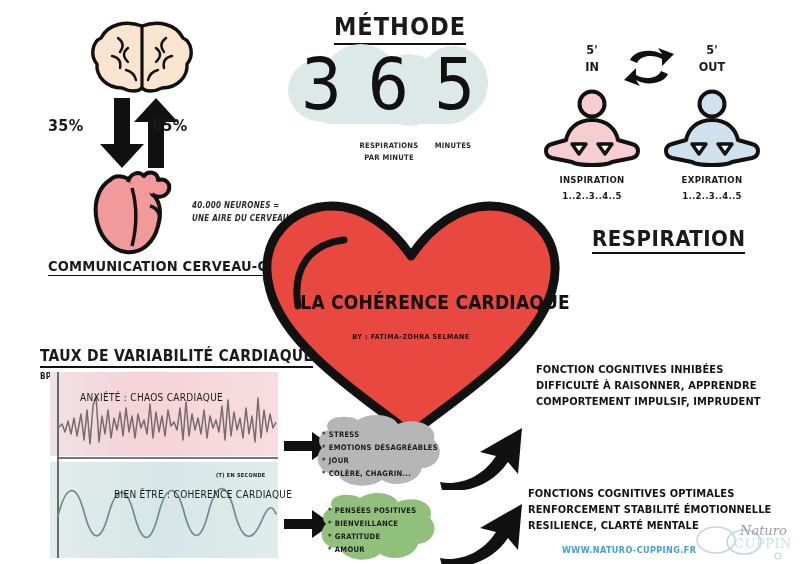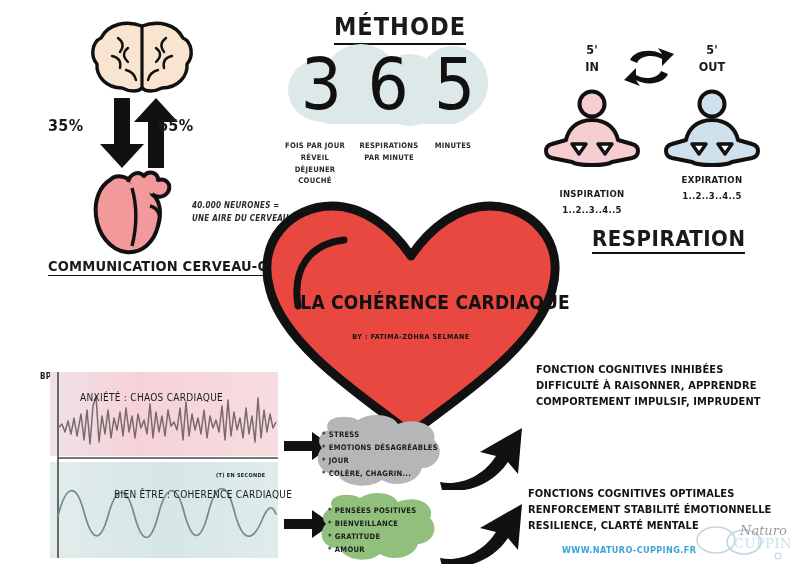--- a/index.html
+++ b/index.html
@@ -112,24 +112,20 @@
     <div class="blob" style="left:84px;top:12px;width:74px;height:72px;"></div>
     <div class="blob" style="left:130px;top:4px;width:70px;height:74px;"></div>
     <div class="blob" style="left:18px;top:30px;width:170px;height:52px;border-radius:40px;"></div>
   </div>
   <div class="abs" id="num-row">
     <div>3</div>
     <div>6</div>
     <div>5</div>
   </div>
 
-  <div class="abs legend-col" style="left:276px;top:140px;width:78px;white-space:pre-line;">FOIS PAR JOUR
-RÉVEIL
-DÉJEUNER
-COUCHÉ</div>
   <div class="abs legend-col" style="left:355px;top:140px;width:68px;white-space:pre-line;">RESPIRATIONS
 PAR MINUTE</div>
   <div class="abs legend-col" style="left:424px;top:140px;width:58px;white-space:pre-line;">MINUTES</div>
 
   <svg class="abs" style="left:82px;top:18px;" width="120" height="80" viewBox="0 0 120 80">
     <path d="M60 8 C44 2 26 6 19 20 C10 24 8 38 15 46 C14 58 24 70 40 70
              C48 74 56 74 60 70 C64 74 72 74 80 70 C96 70 106 58 105 46
              C112 38 110 24 101 20 C94 6 76 2 60 8 Z" fill="#f9e4cf" stroke="#111" stroke-width="3.4" stroke-linejoin="round"></path>
     <path d="M60 8 L60 70" stroke="#111" stroke-width="3.2" fill="none"></path>
     <path d="M36 20 q8 6 2 14 M30 38 q10 2 8 12 M46 30 q-8 6 0 14 M44 52 q8 2 10 10" stroke="#111" stroke-width="2.4" fill="none" stroke-linecap="round"></path>
@@ -137,21 +133,21 @@
   </svg>
 
   <svg class="abs" style="left:84px;top:98px;" width="110" height="72" viewBox="0 0 110 72">
 
     <path class="blkarrow" d="M30 0 h16 v46 h14 L38 70 L16 46 h14 Z"></path>
 
     <path class="blkarrow" d="M64 70 h16 V24 h14 L72 0 L50 24 h14 Z"></path>
   </svg>
 
   <div class="abs pct" style="left:48px;top:116px;">35%</div>
-  <div class="abs pct" style="left:158px;top:116px;">65%</div>
+  <div class="abs pct" style="left:152px;top:116px;">65%</div>
 
   <svg class="abs" style="left:80px;top:166px;" width="106" height="92" viewBox="0 0 106 92">
     <path d="M30 14 C20 20 14 34 16 50 C18 68 30 84 46 86 C62 88 74 76 78 60
              C82 46 80 34 72 28 C70 20 62 14 52 16 C46 10 36 8 30 14 Z" fill="#f2999b" stroke="#111" stroke-width="4" stroke-linejoin="round"></path>
     <path d="M48 16 C50 8 58 4 64 10 C68 4 78 6 78 14 C86 12 92 18 88 26
              C84 32 76 32 72 28" fill="#f2999b" stroke="#111" stroke-width="4" stroke-linejoin="round"></path>
     <path d="M52 22 C56 36 58 56 52 80" stroke="#111" stroke-width="3.4" fill="none"></path>
     <path d="M70 40 C78 42 82 50 78 58" stroke="#111" stroke-width="3.4" fill="none"></path>
   </svg>
 
@@ -188,21 +184,21 @@
   </svg>
   <svg class="abs" style="left:662px;top:88px;" width="100" height="82" viewBox="0 0 100 82">
     <circle cx="50" cy="16" r="12.5" fill="#cfe1ec" stroke="#111" stroke-width="4"></circle>
     <path d="M50 32 C34 32 26 42 24 52 L10 56 C2 58 2 68 10 70
              L30 74 C36 78 64 78 70 74 L90 70 C98 68 98 58 90 56
              L76 52 C74 42 66 32 50 32 Z" fill="#cfe1ec" stroke="#111" stroke-width="4" stroke-linejoin="round"></path>
     <path d="M30 56 L44 56 L37 66 Z" fill="#fff" stroke="#111" stroke-width="3.4" stroke-linejoin="round"></path>
     <path d="M56 56 L70 56 L63 66 Z" fill="#fff" stroke="#111" stroke-width="3.4" stroke-linejoin="round"></path>
   </svg>
 
-  <div class="abs breath-cap" style="left:536px;top:172px;width:112px;margin-top:14px;">
+  <div class="abs breath-cap" style="left:536px;top:172px;width:112px;">
     <div>INSPIRATION</div>
     <div>1..2..3..4..5</div>
   </div>
   <div class="abs breath-cap" style="left:656px;top:172px;width:112px;">
     <div>EXPIRATION</div>
     <div>1..2..3..4..5</div>
   </div>
 
   <div class="abs ttl" id="respiration-title">
     <span>RESPIRATION</span>
@@ -210,20 +206,23 @@
 
   <svg class="abs" id="heart-wrap" viewBox="0 0 318 250">
     <path d="M159 238 C 120 206 34 154 18 94 C 4 44 40 10 80 10
              C 112 10 140 32 159 60 C 178 32 206 10 238 10
              C 278 10 314 44 300 94 C 284 154 198 206 159 238 Z" fill="#e8483f" stroke="#111" stroke-width="9" stroke-linejoin="round"></path>
     <path d="M46 110 C 40 72 58 48 92 44" stroke="#111" stroke-width="7" fill="none" stroke-linecap="round"></path>
   </svg>
   <div class="abs" id="heart-label">LA COHÉRENCE CARDIAQUE</div>
   <div class="abs" id="heart-by">BY : FATIMA-ZOHRA SELMANE</div>
 
+  <div class="abs ttl" id="hrv-title">
+    <span>TAUX DE VARIABILITÉ CARDIAQUE</span>
+  </div>
 
   <div class="abs axis-lbl" style="left:40px;top:372px;">BPM</div>
 
   <svg class="abs" id="hrv" viewBox="0 0 250 198">
     <defs>
       <linearGradient id="gTop" x1="0" y1="0" x2="1" y2="0">
         <stop offset="0%" stop-color="#efe2e7"></stop>
         <stop offset="38%" stop-color="#f5d2d8"></stop>
         <stop offset="100%" stop-color="#f7dde0"></stop>
       </linearGradient>

